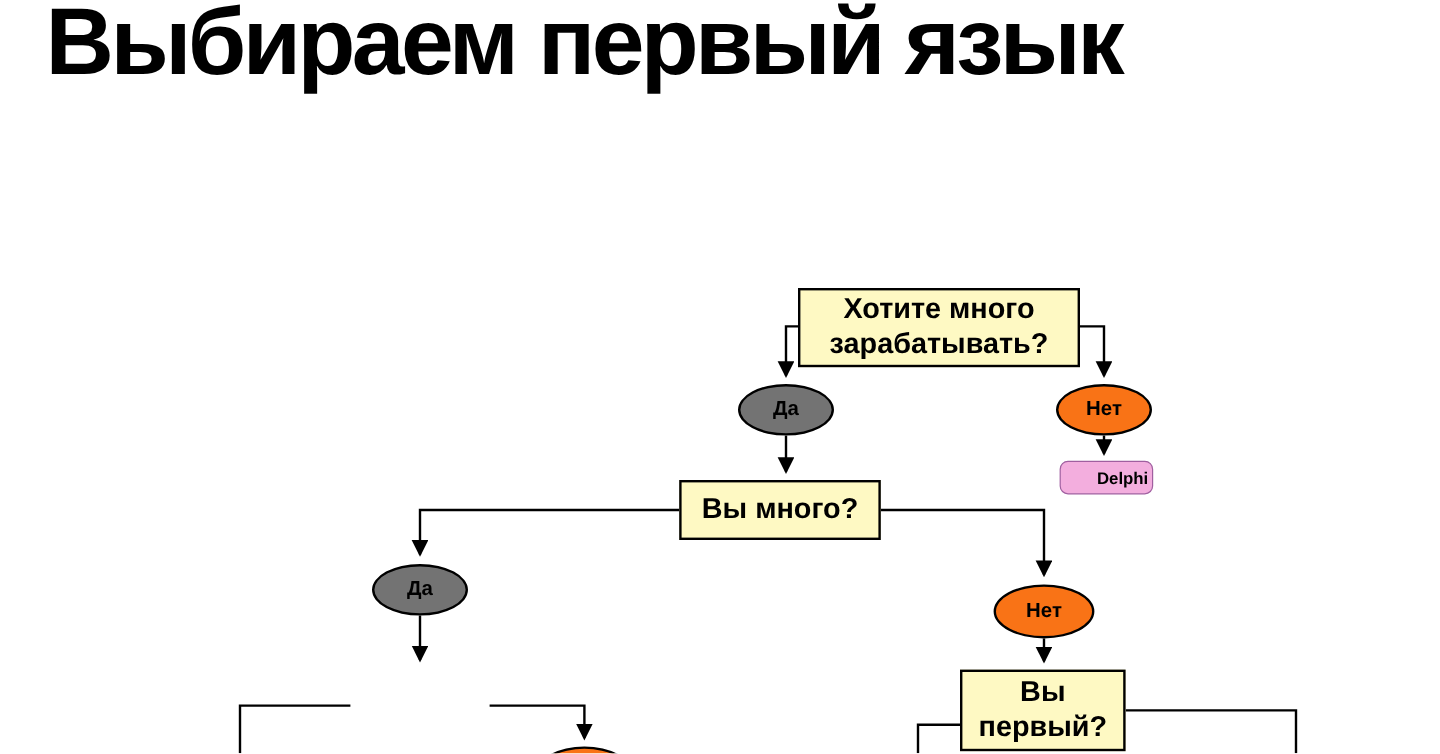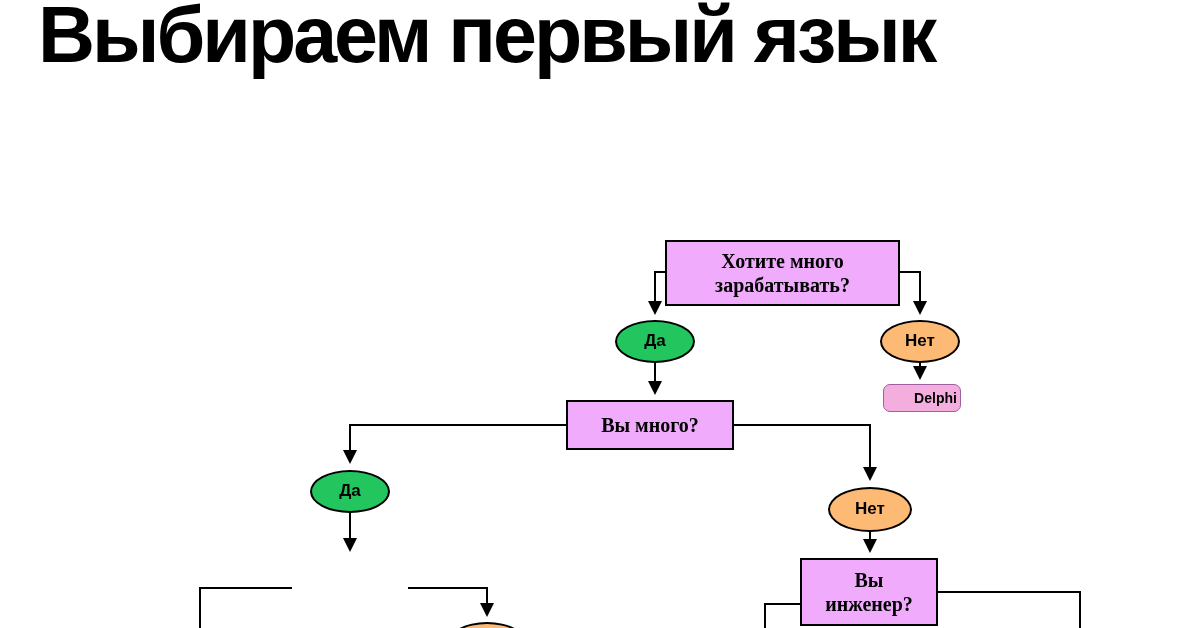--- a/index.html
+++ b/index.html
@@ -37,35 +37,34 @@
     position:absolute;
     display:flex;
     align-items:center;
     justify-content:center;
     text-align:center;
     box-sizing:border-box;
   }
   .node span { white-space:pre-line; line-height:1.2; }
 
   .box {
-    background:#f0abfc;
+    background:#fef9c3;
     border:2px solid #000;
     font-weight:bold;
-    font-size:20px;
-    font-family:Liberation Serif, serif;
+    font-size:24px;
   }
 
   .ellipse {
     border:2px solid #000;
     border-radius:50%;
     font-weight:bold;
     font-size:17px;
   }
-  .ellipse.yes { background:#22c55e;text-align:center; }
-  .ellipse.no  { background:#fdba74; }
+  .ellipse.yes { background:#737373;text-align:center; }
+  .ellipse.no  { background:#f97316; }
 
   .delphi {
     background:#f3aede;
     border:1px solid #a05fa0;
     border-radius:7px;
     font-weight:bold;
     font-size:14px;
     padding-left:27px;
   }
 </style>
@@ -125,18 +124,18 @@
     <span>Да</span>
   </div>
 
   <div class="node ellipse no" style="left:828px; top:487px; width:84px; height:45px;">
     <span>Нет</span>
   </div>
 
 
   <div class="node box" style="left:800px; top:558px; width:138px; height:68px;">
     <span>Вы
-инженер?</span>
+первый?</span>
   </div>
 
   <div class="node ellipse no" style="left:447px; top:622px; width:80px; height:44px;"></div>
 
 </div>
 
 </body></html>

